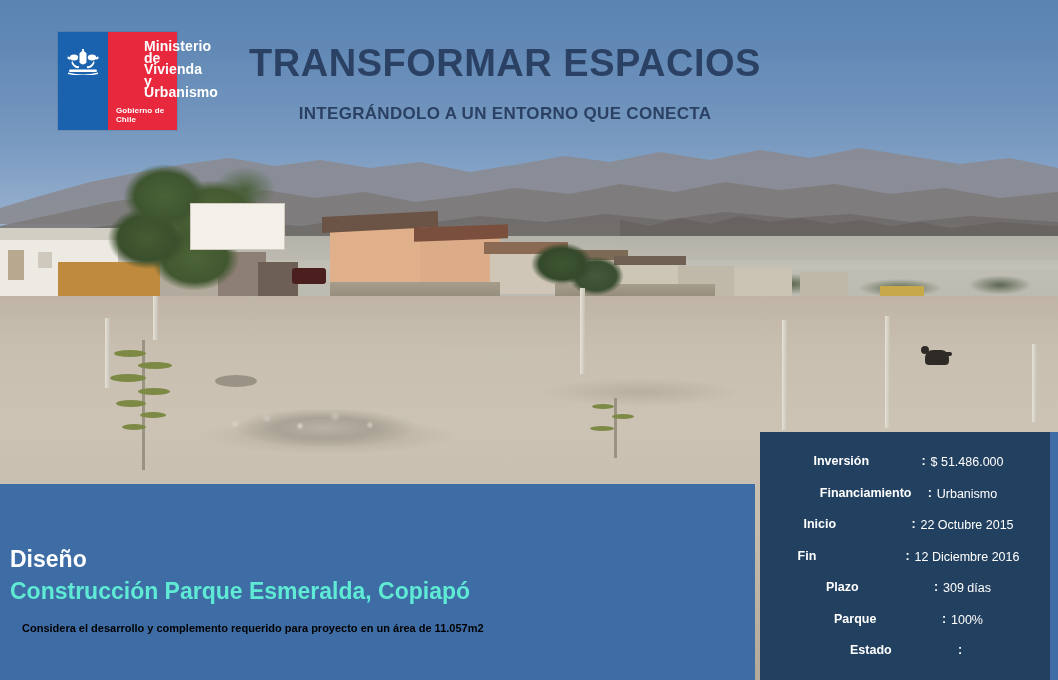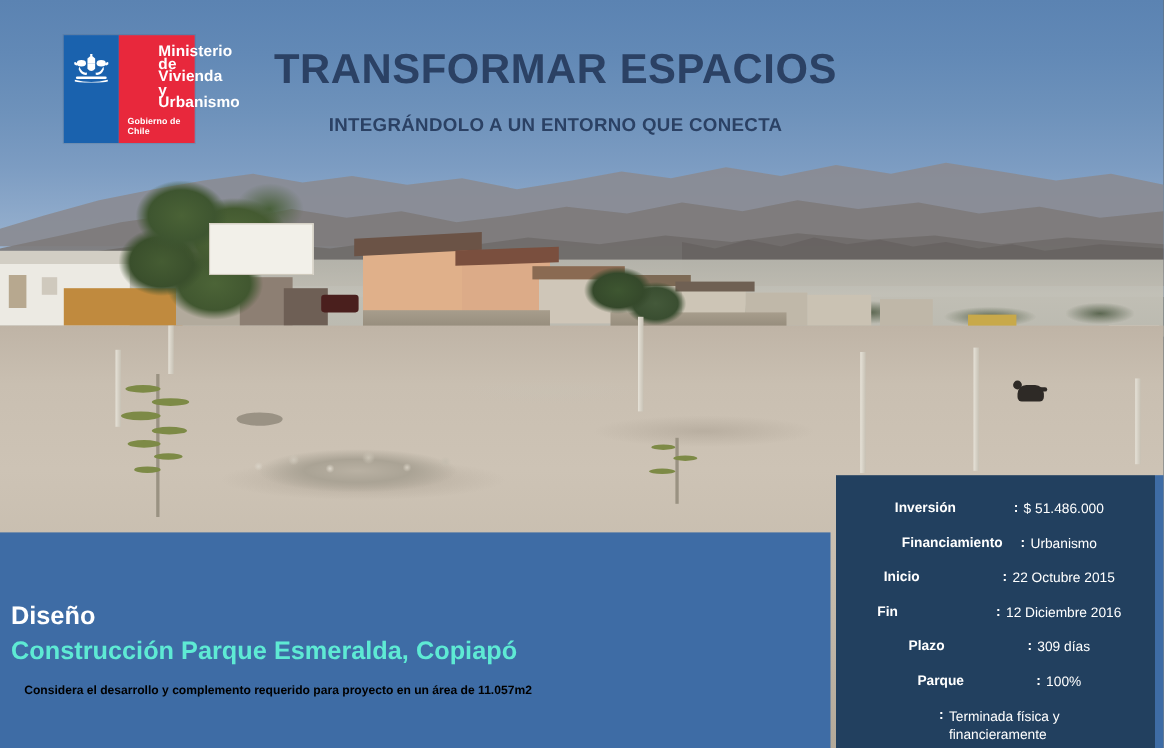--- a/index.html
+++ b/index.html
@@ -404,20 +404,19 @@
           <div class="ilab">Plazo</div>
           <div class="icolon">:</div>
           <div class="ival">309 días</div>
         </div>
         <div class="irow">
           <div class="ilab">Parque</div>
           <div class="icolon">:</div>
           <div class="ival">100%</div>
         </div>
         <div class="irow">
-          <div class="icolon">:</div>
-          <div class="ival">Terminada física y
-financieramente</div>
+          <div class="ilab">Estado</div>
+          <div class="icolon">:</div>
         </div>
       </div>
   </div>
 
 </div>
 
 </body></html>

